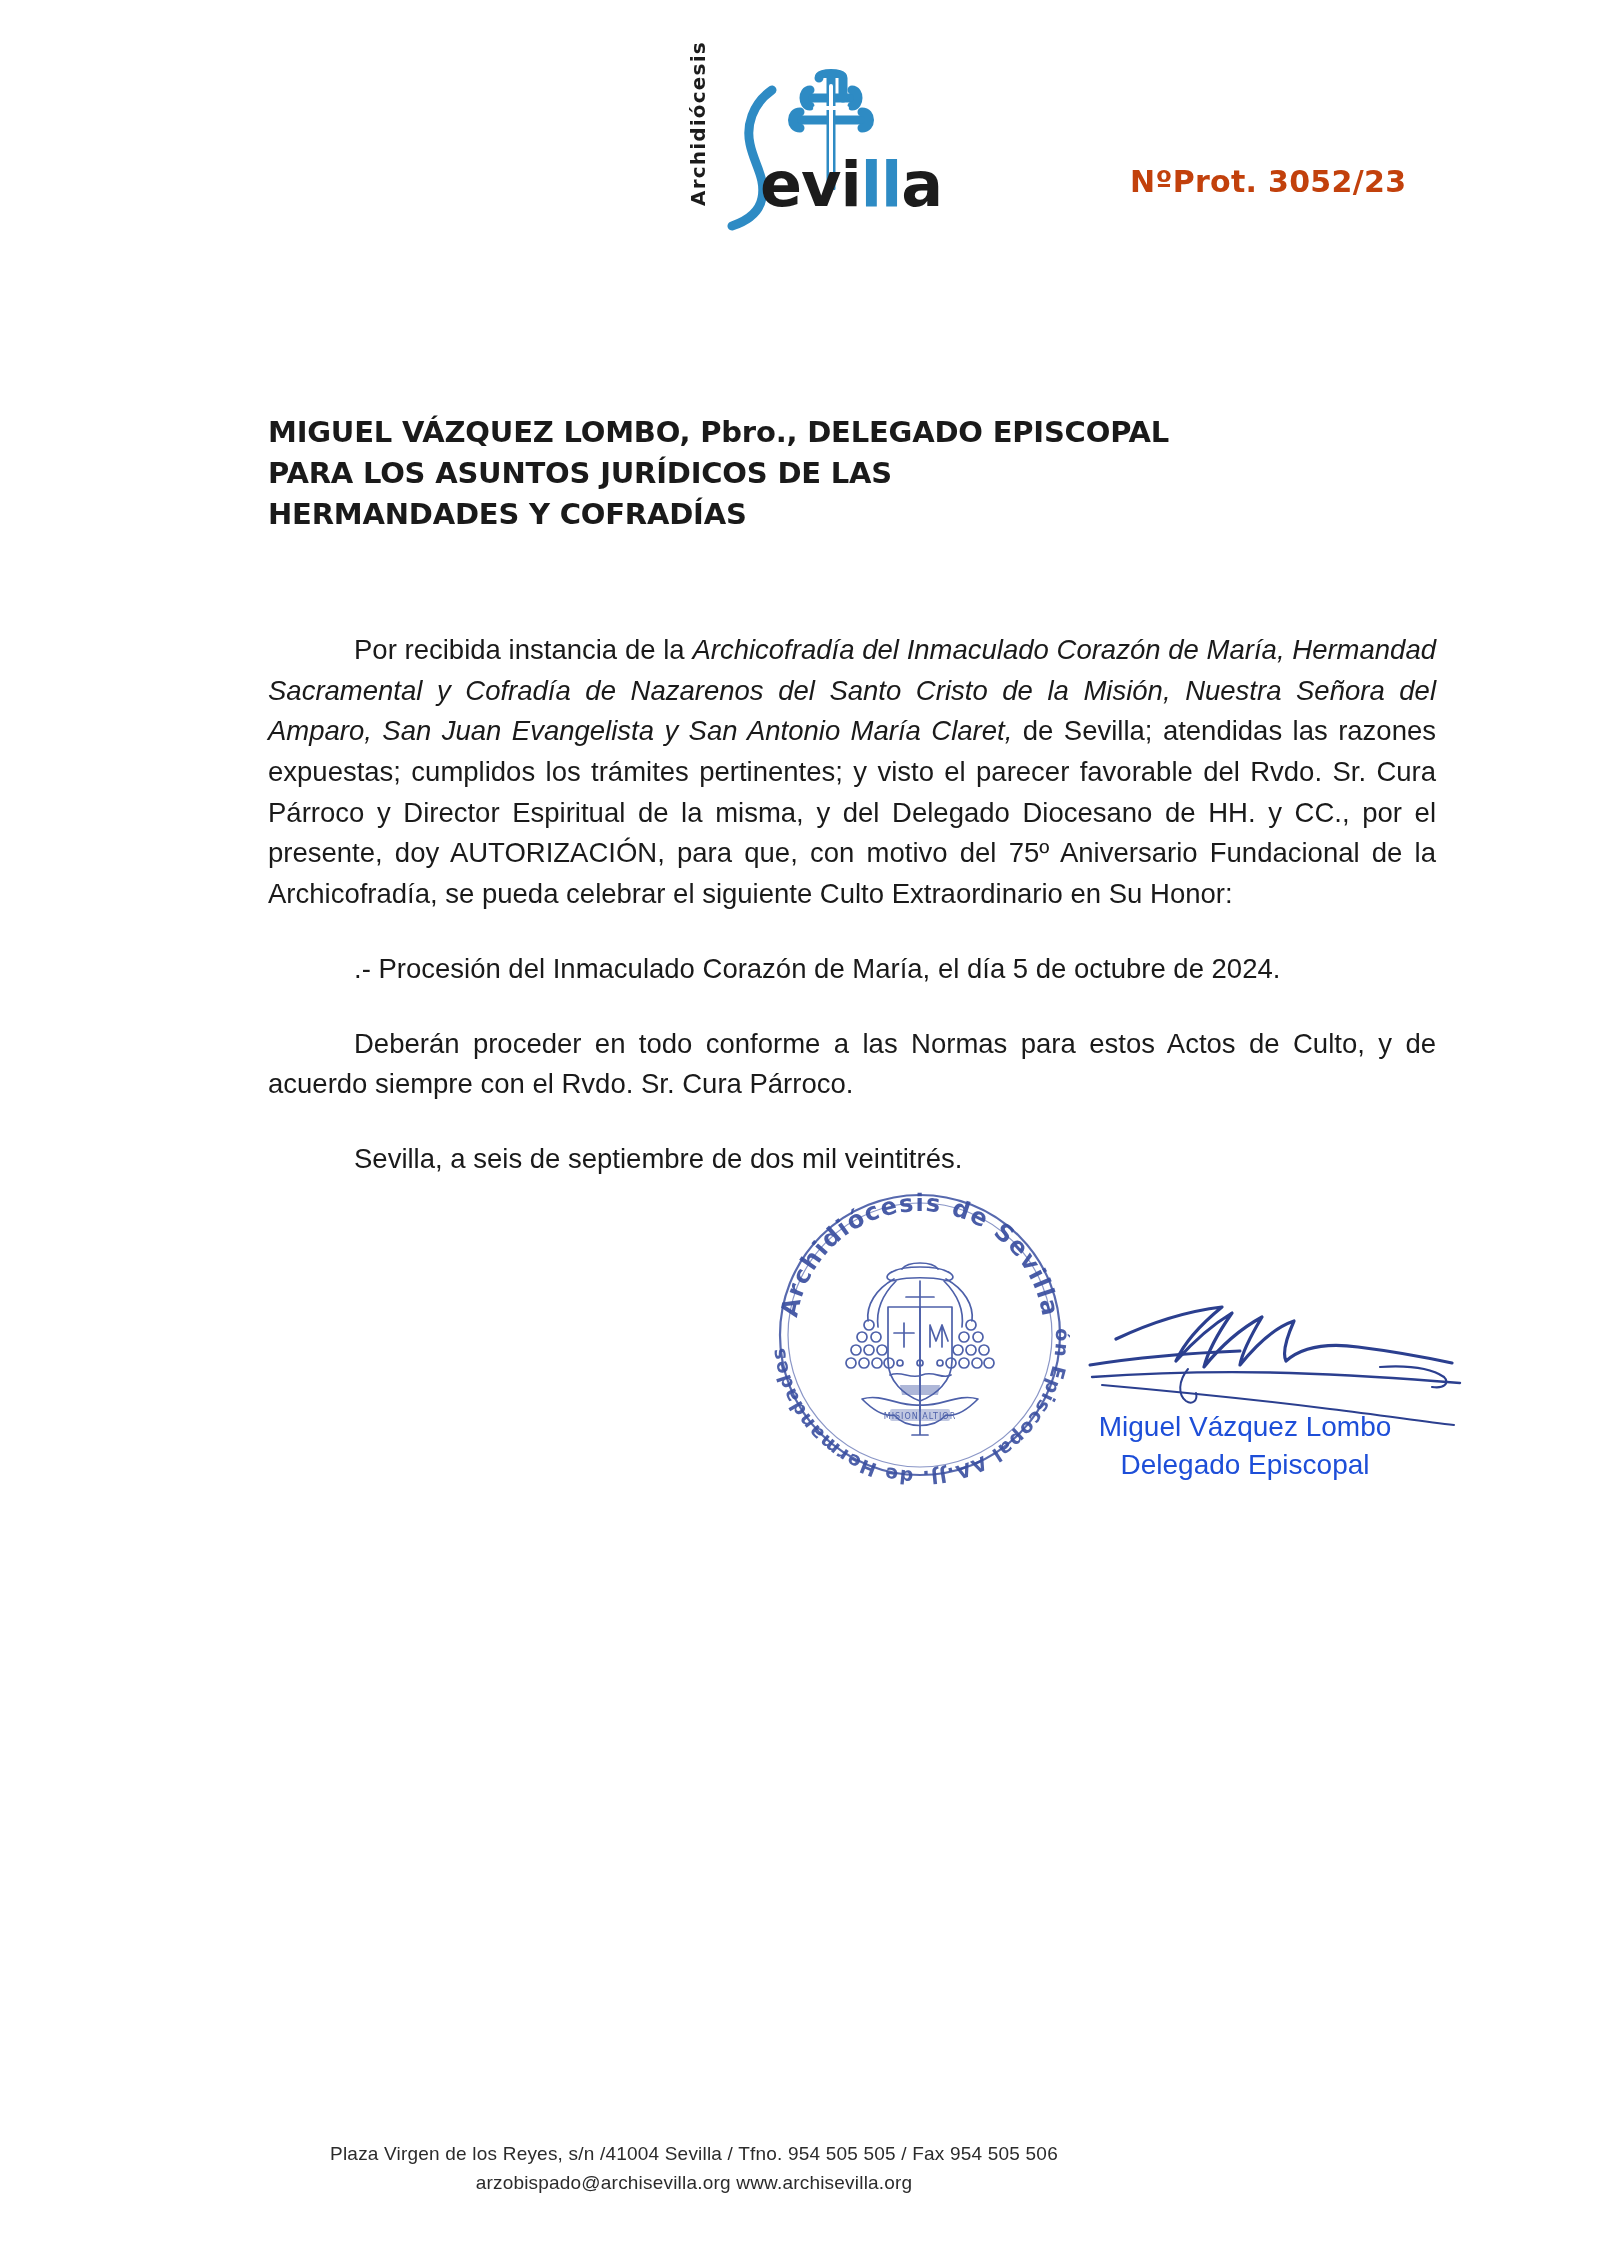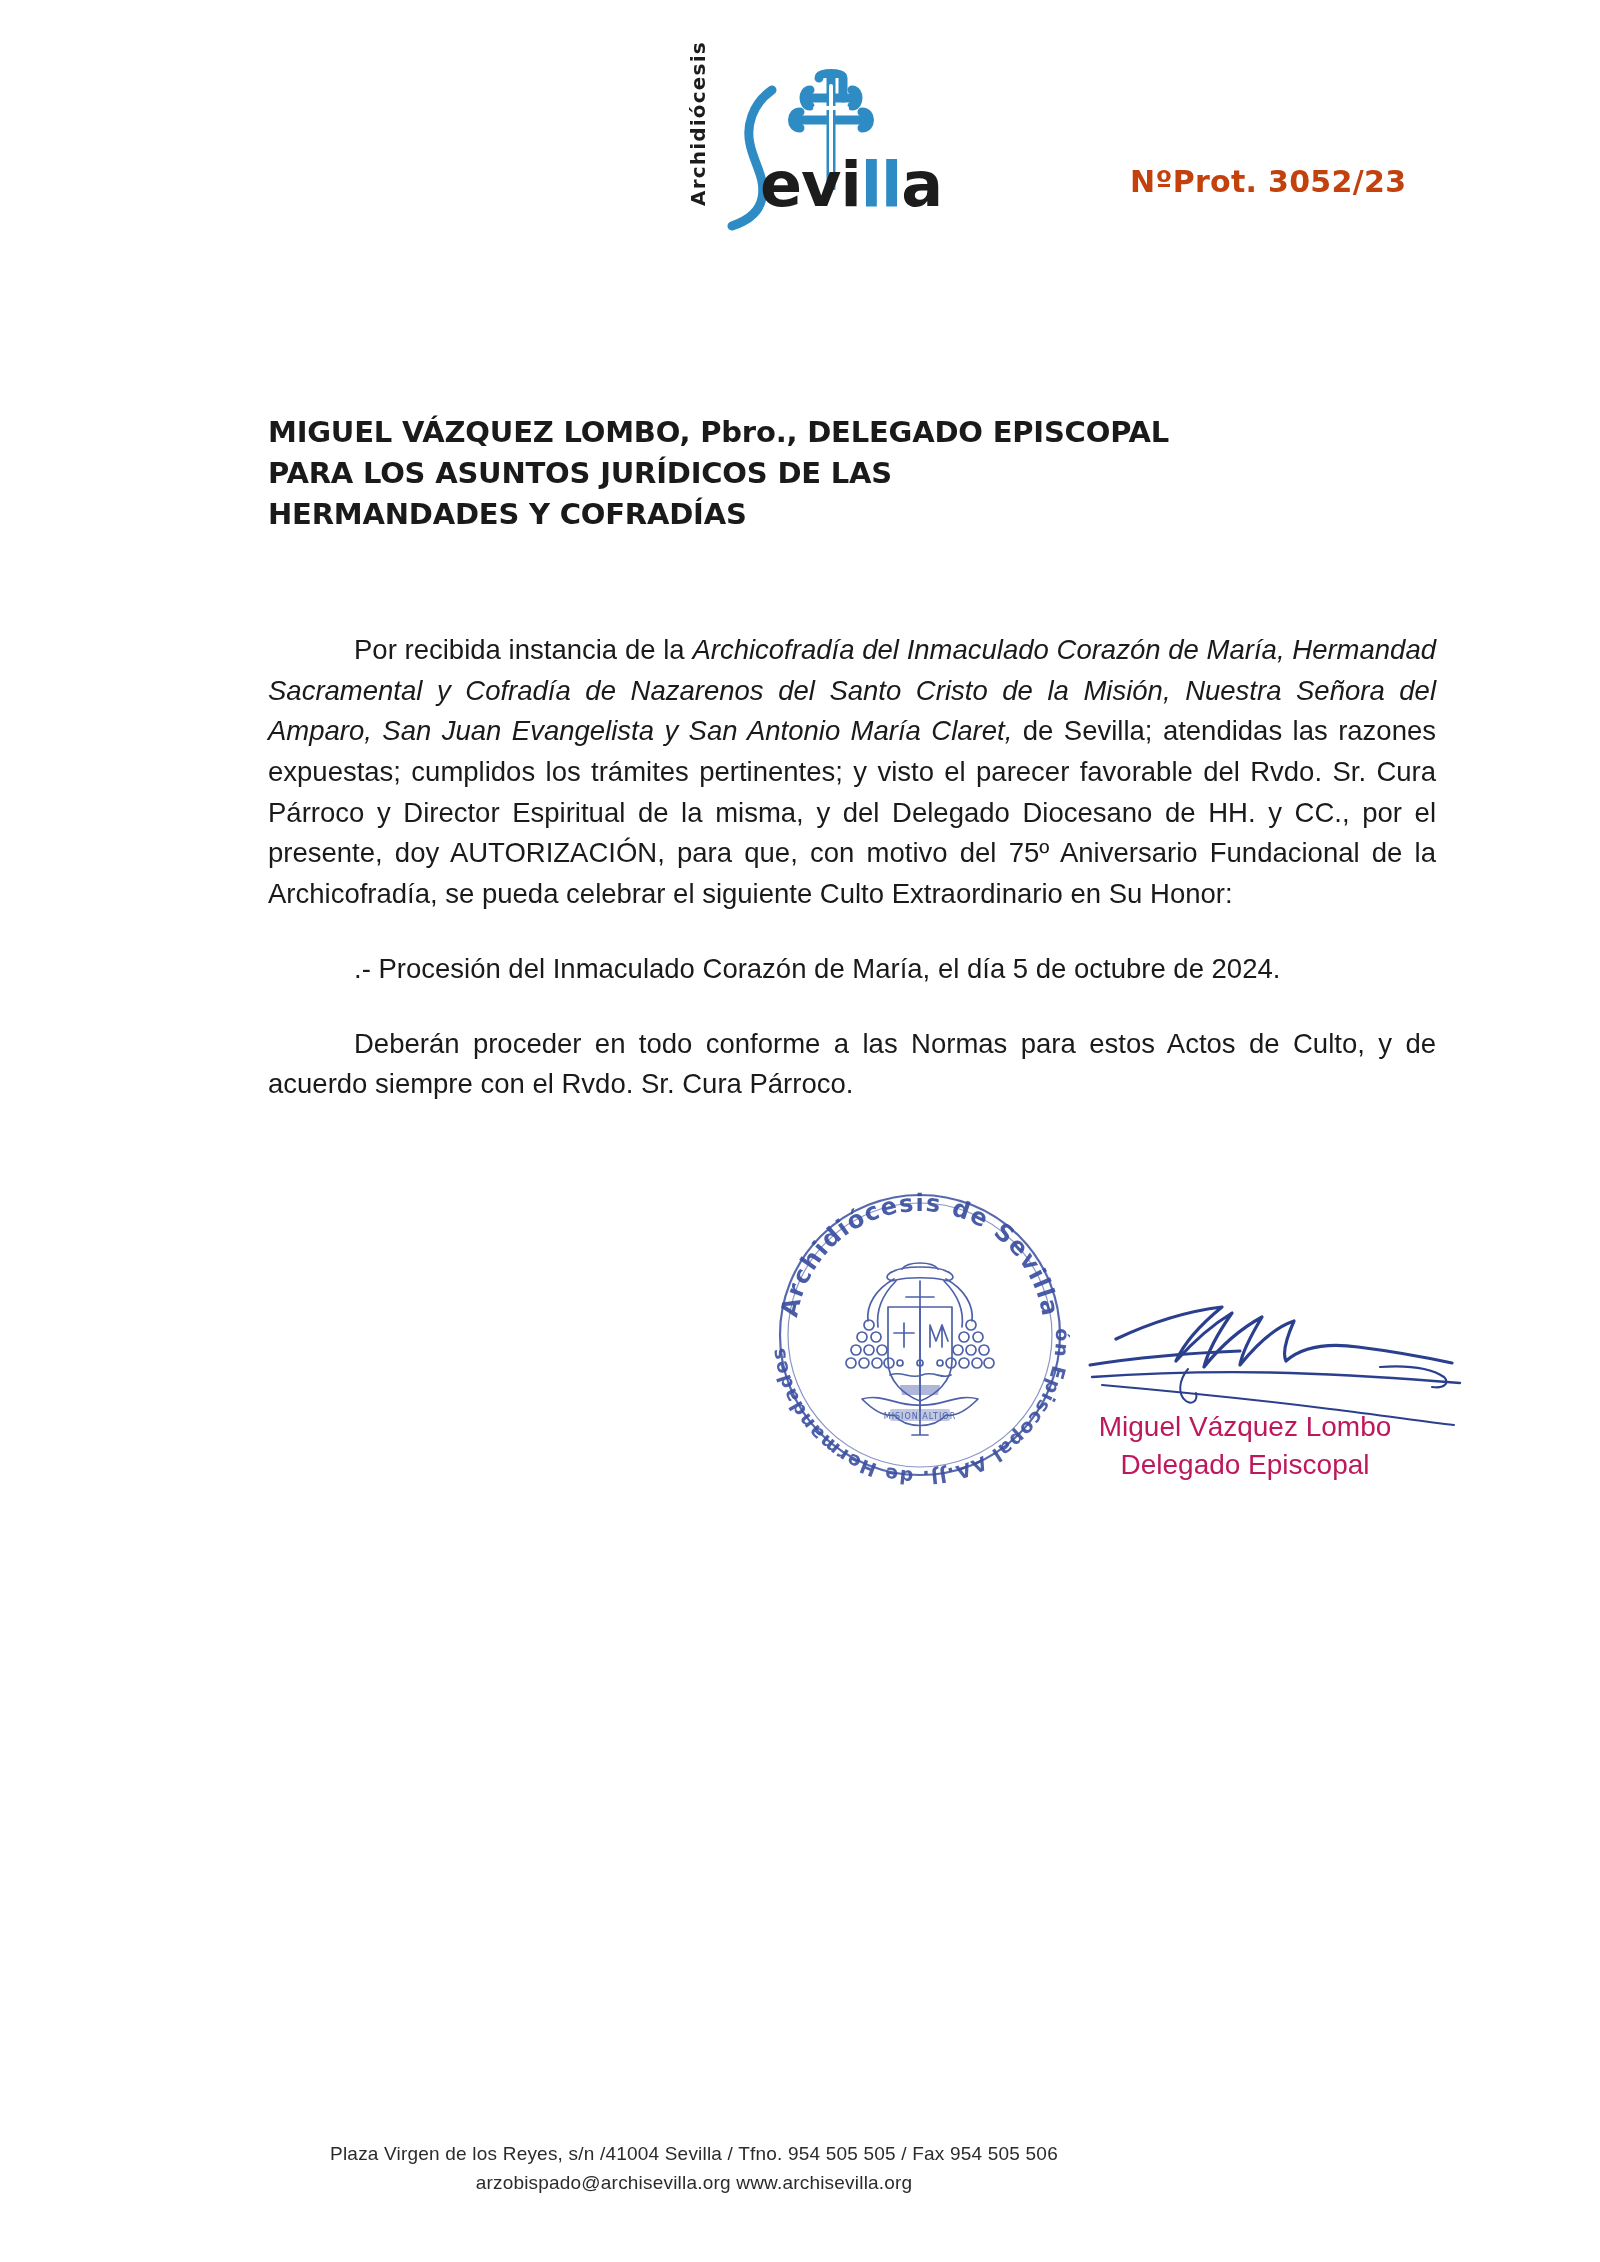--- a/index.html
+++ b/index.html
@@ -148,21 +148,21 @@
   }
   .sign-names {
     position: absolute;
     left: 1010px;
     top: 1408px;
     width: 470px;
     text-align: center;
     font-family: "Liberation Sans", sans-serif;
     font-size: 28px;
     line-height: 1.34;
-    color: #be185d;
+    color: #1d4ed8;
   }
   .sign-names div { white-space: nowrap; }
 
   
   .footer {
     position: absolute;
     left: 0;
     top: 2140px;
     width: 1388px;
     text-align: center;
@@ -218,20 +218,21 @@
   </div>
 
   <div class="body-area">
 
     <p class="para indent"><span>Por recibida instancia de la </span><span class="it">Archicofradía del Inmaculado Corazón de María, Hermandad Sacramental y Cofradía de Nazarenos del Santo Cristo de la Misión, Nuestra Señora del Amparo, San Juan Evangelista y San Antonio María Claret,</span><span> de Sevilla; atendidas las razones expuestas; cumplidos los trámites pertinentes; y visto el parecer favorable del Rvdo. Sr. Cura Párroco y Director Espiritual de la misma, y del Delegado Diocesano de HH. y CC., por el presente, doy AUTORIZACIÓN, para que, con motivo del 75º Aniversario Fundacional de la Archicofradía, se pueda celebrar el siguiente Culto Extraordinario en Su Honor:</span></p>
 
     <p class="para indent gap1">.- Procesión del Inmaculado Corazón de María, el día 5 de octubre de 2024.</p>
 
     <p class="para indent gap2">Deberán proceder en todo conforme a las Normas para estos Actos de Culto, y de acuerdo siempre con el Rvdo. Sr. Cura Párroco.</p>
 
+    <p class="para indent gap3">Sevilla, a seis de septiembre de dos mil veintitrés.</p>
   </div>
 
   <div class="seal">
     <svg viewBox="0 0 300 300" width="300" height="300">
       <defs>
         <path id="arcTop" d="M 26 150 A 124 124 0 0 1 274 150"></path>
         <path id="arcBottom" d="M 286 150 A 136 136 0 0 1 14 150"></path>
       </defs>
 
       <circle cx="150" cy="150" r="140" fill="none" stroke="#3a4fa0" stroke-width="2.2" opacity="0.85"></circle>

